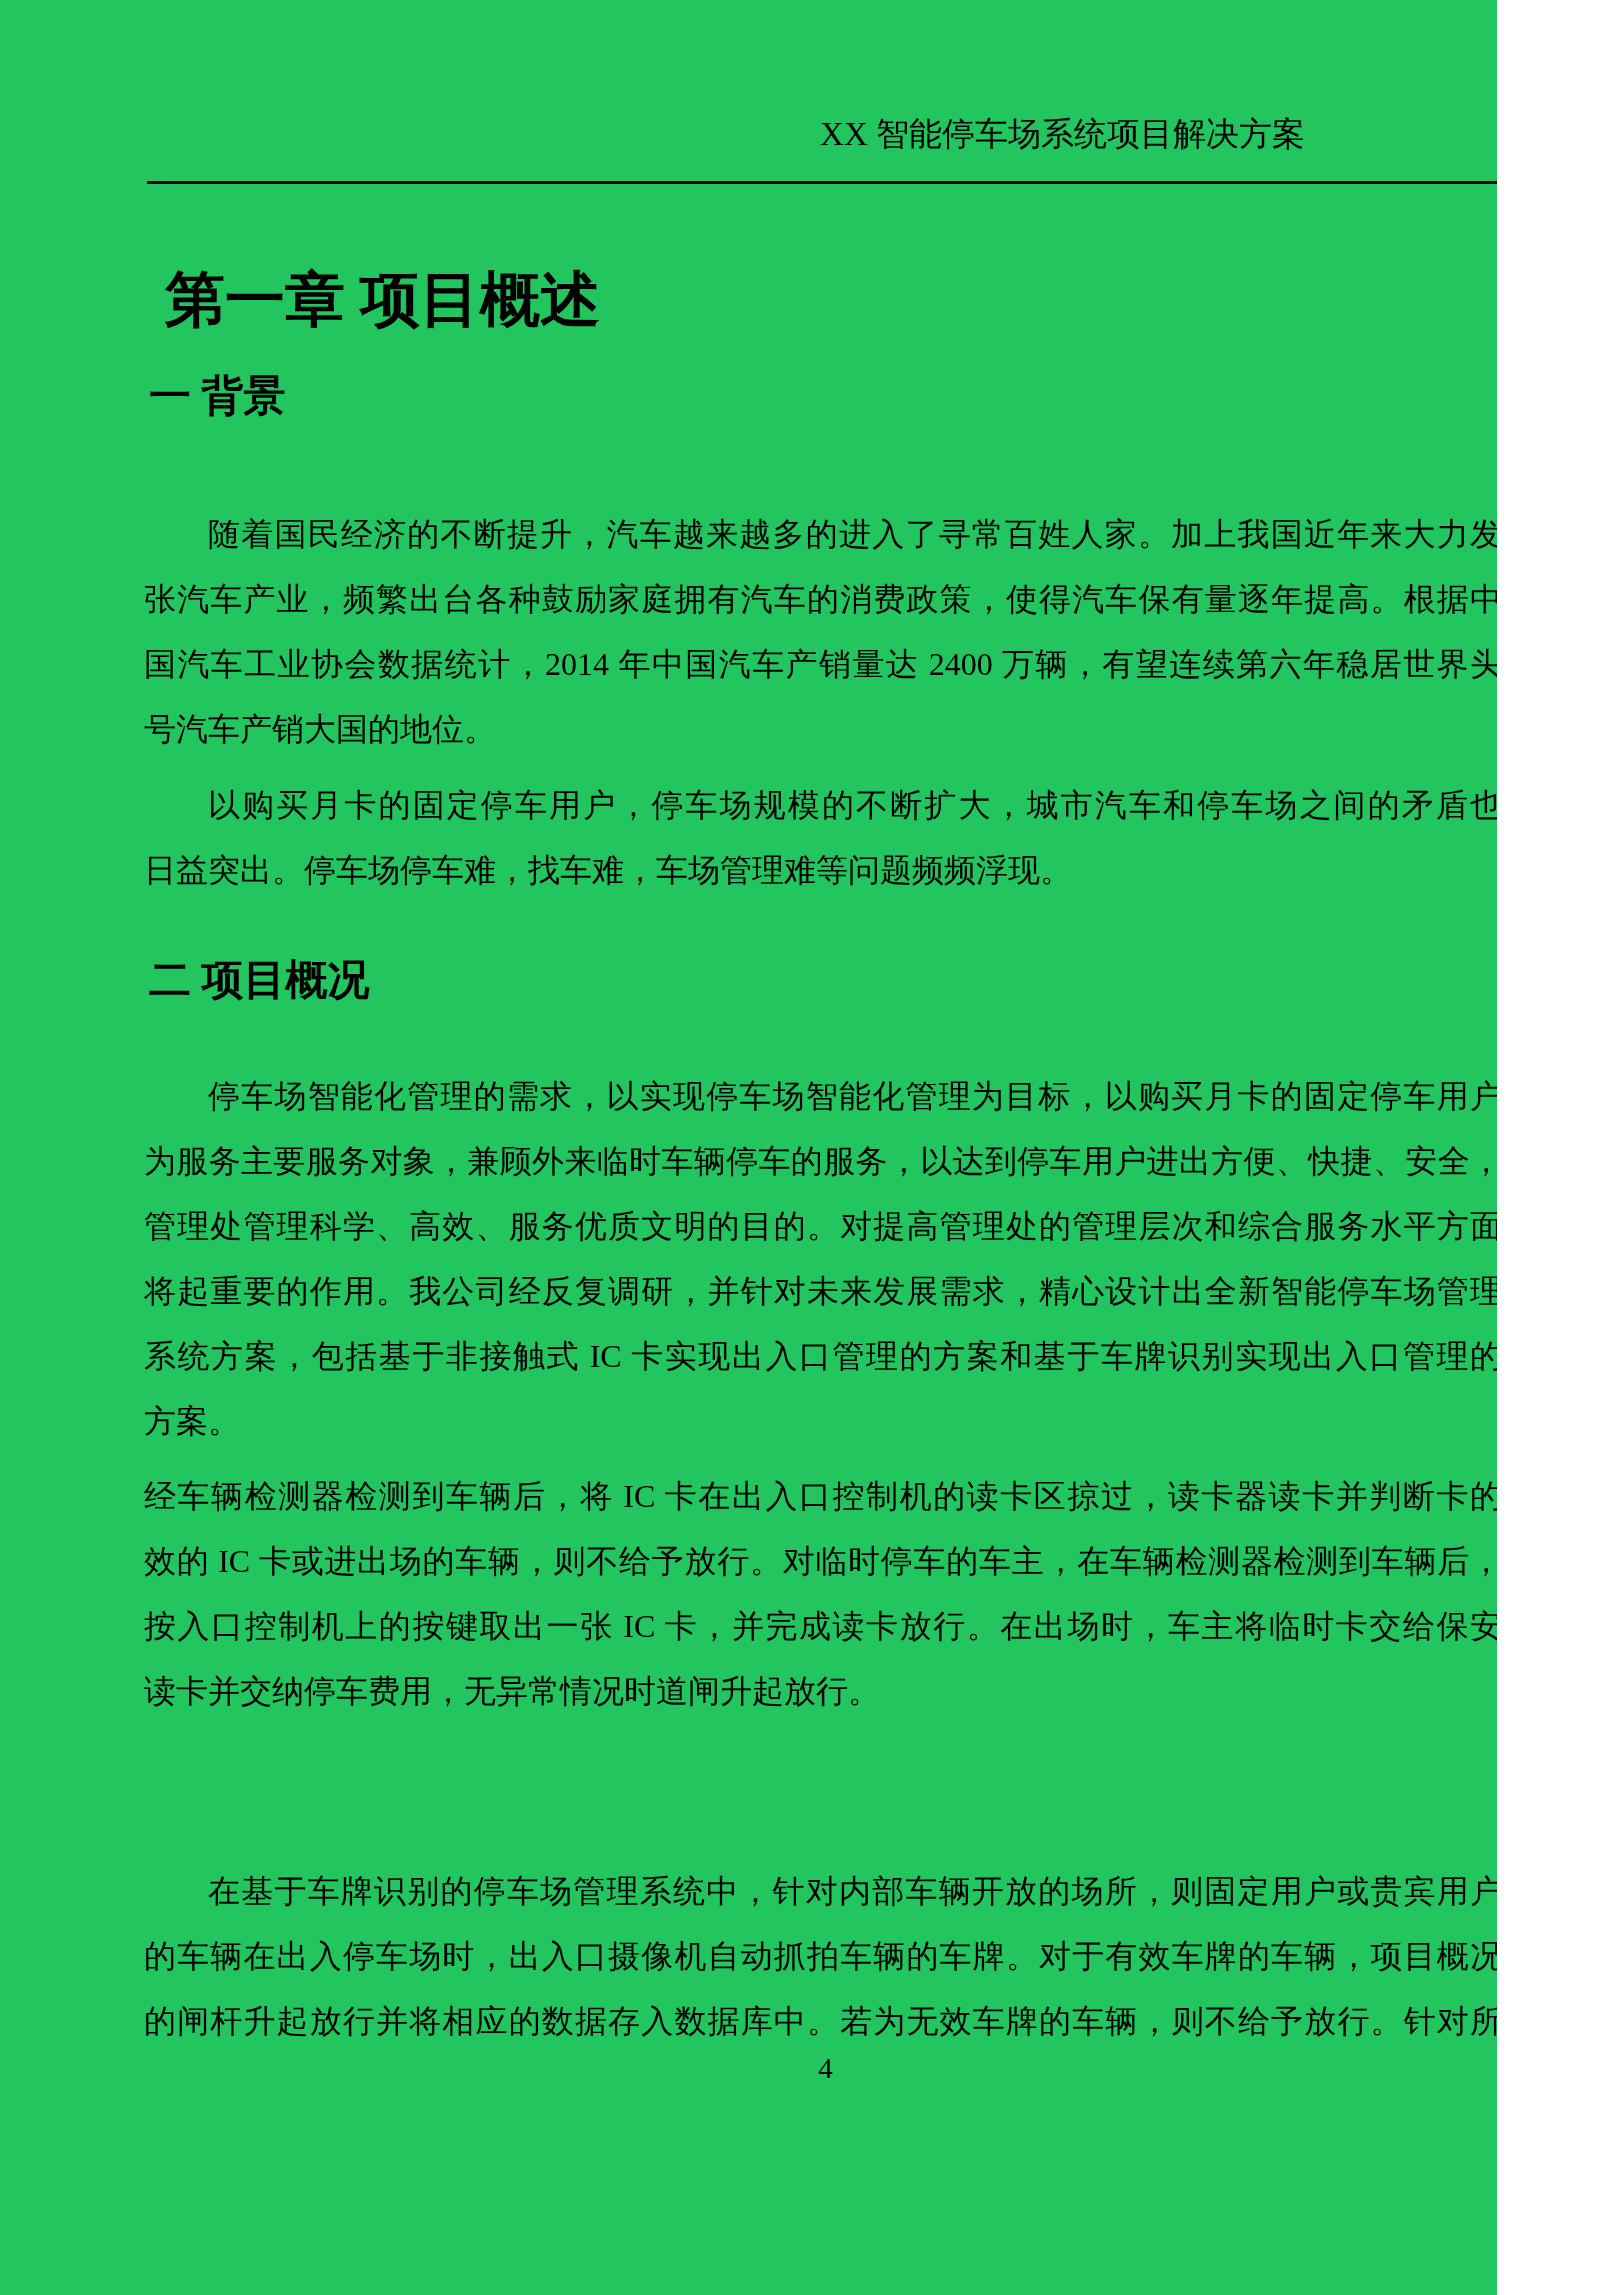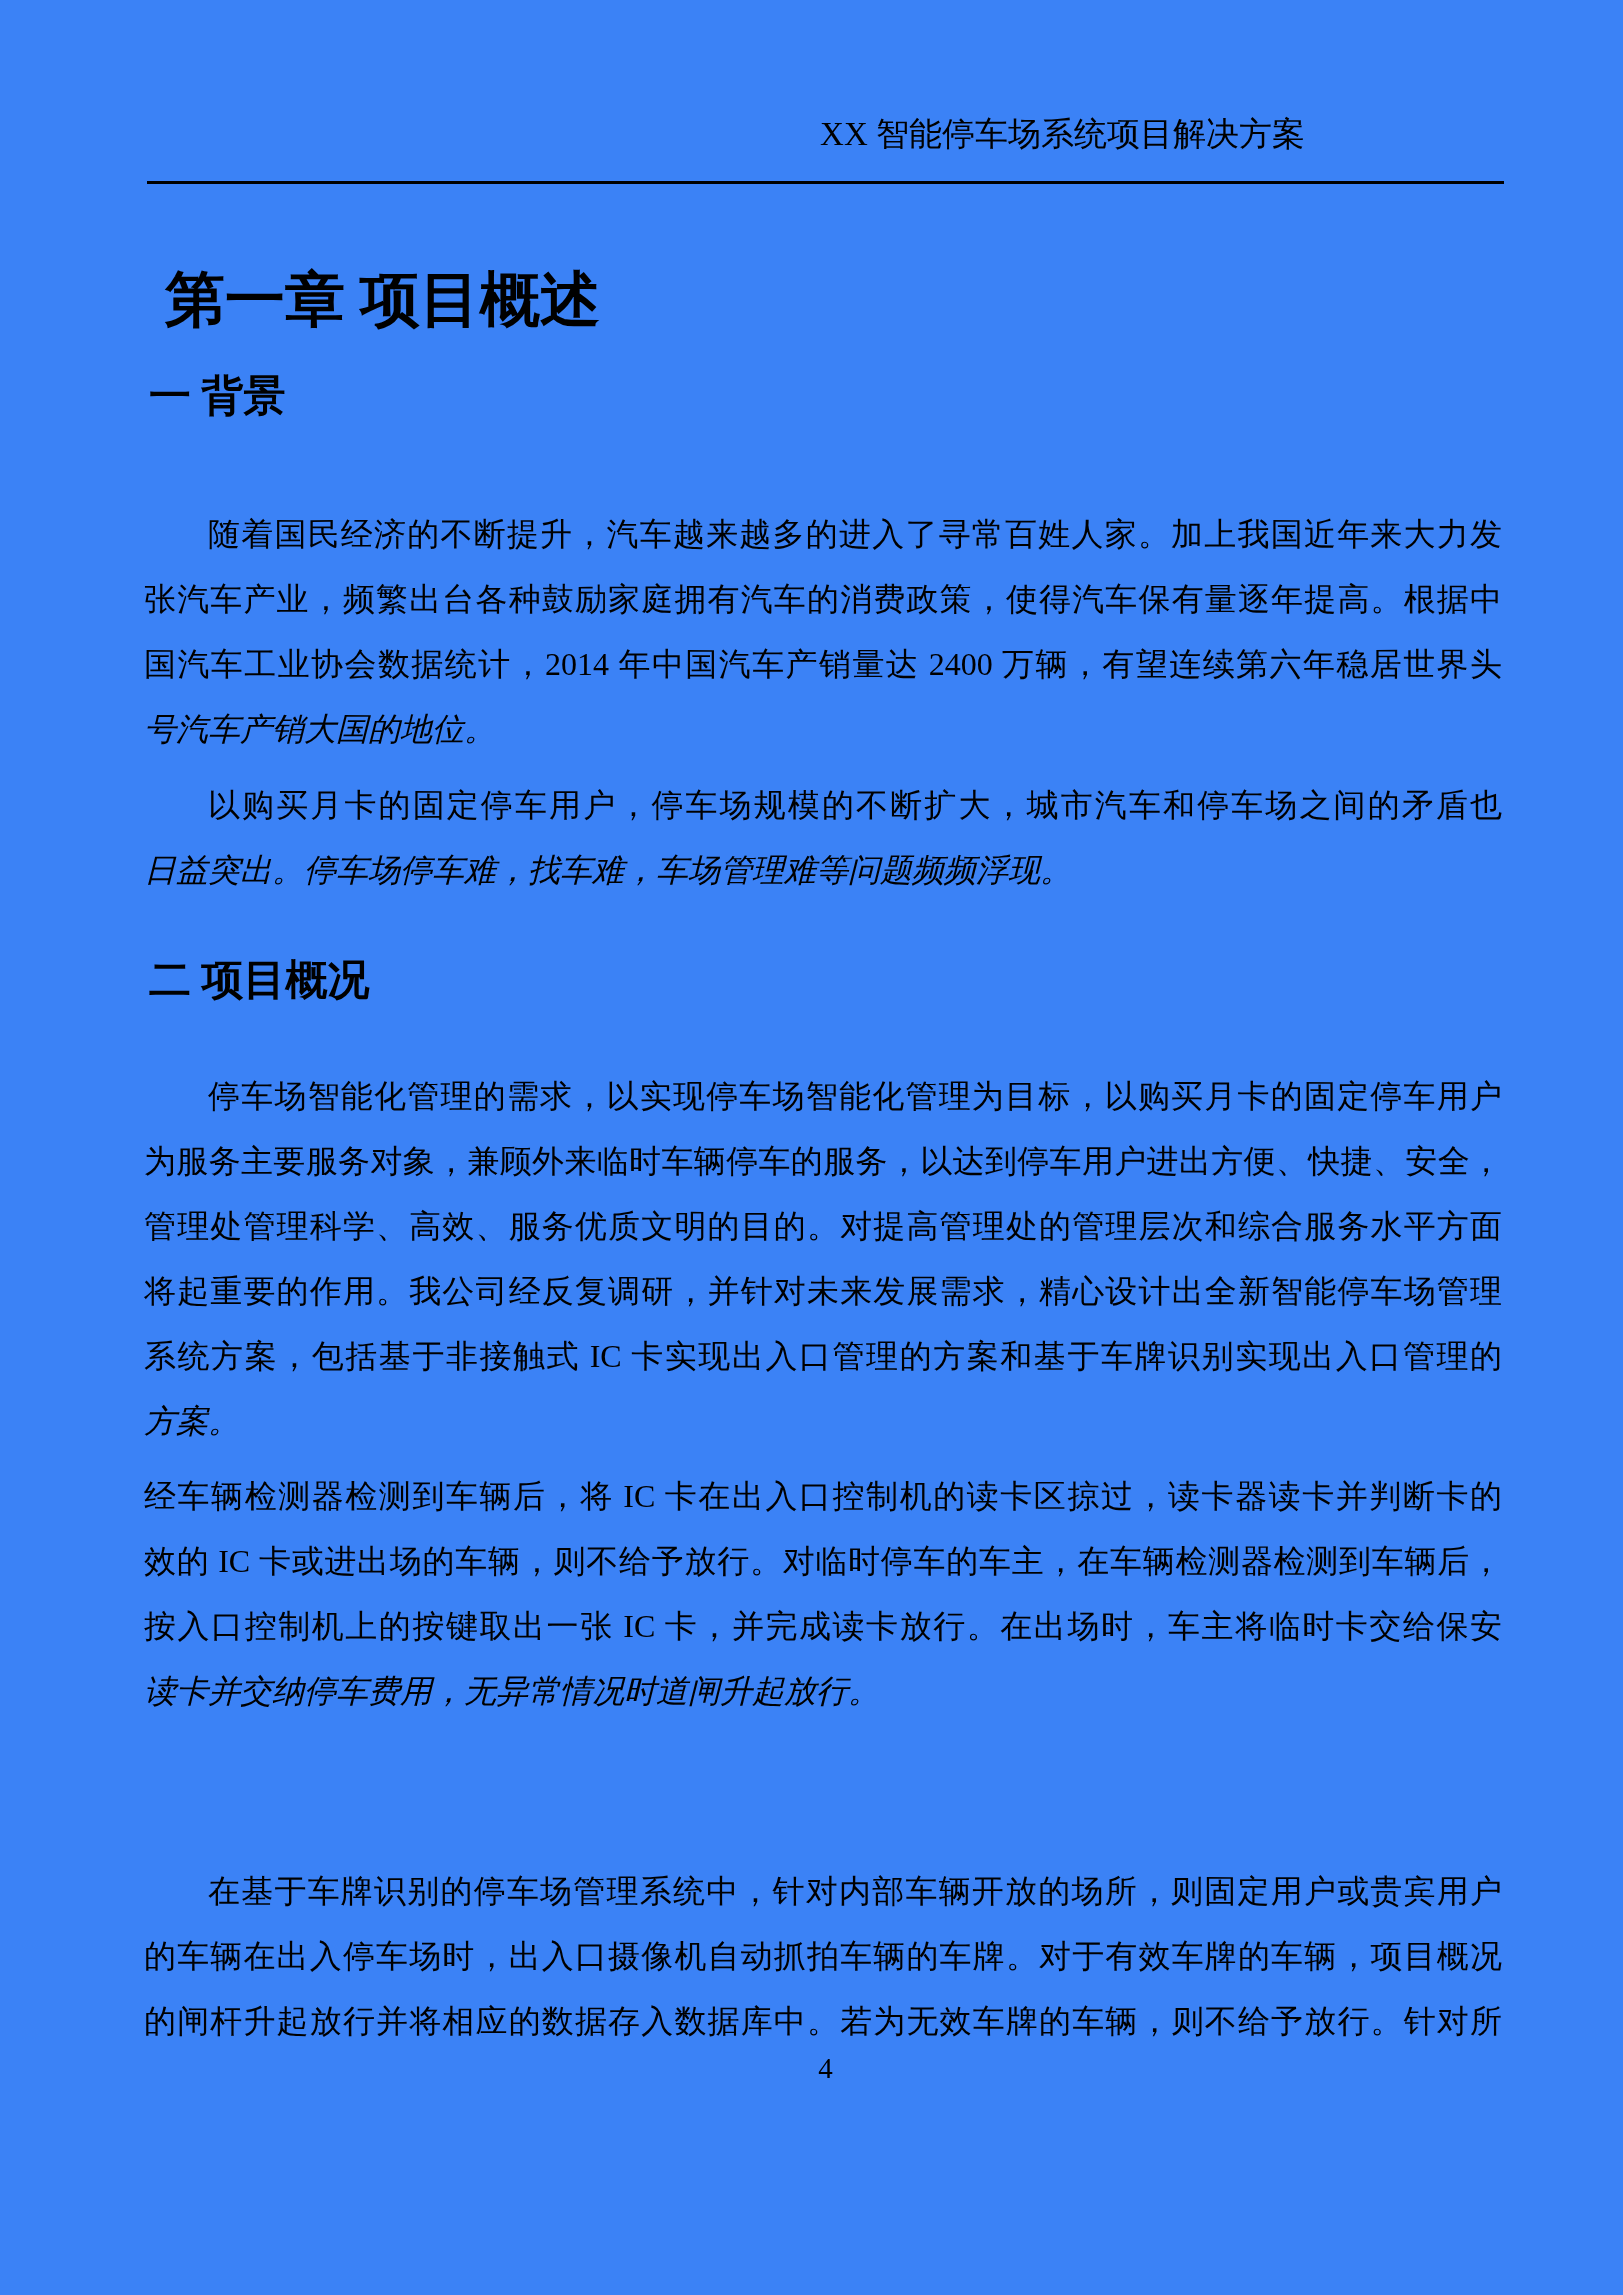--- a/index.html
+++ b/index.html
@@ -2,23 +2,23 @@
 <html style="font-size:11px"><head>
 <meta charset="utf-8">
 <style>
   html, body {
     margin: 0;
     padding: 0;
     background: #ffffff;
   }
   .page {
     position: relative;
-    width: 1623px;
+    width: 1497px;
     height: 2295px;
-    background: #3b82f6;
+    background: #22c55e;
     color: #000000;
     font-family: "Liberation Serif", "DejaVu Serif", serif;
     overflow: hidden;
   }
   .header {
     position: absolute;
     top: 115px;
     left: 147px;
     width: 1357px;
     box-sizing: border-box;
@@ -69,21 +69,21 @@
   .para.p4 { top: 1464px; }
   .para.p5 { top: 1859px; }
   .ln {
     height: 65px;
     line-height: 65px;
     text-align: justify;
     text-align-last: justify;
     white-space: nowrap;
   }
   .ln.first { text-indent: 64px; }
-  .ln.end { text-align-last: left; font-style: italic; }
+  .ln.end { text-align-last: left; }
   .page-num {
     position: absolute;
     top: 2051px;
     left: 147px;
     width: 1357px;
     text-align: center;
     font-size: 29px;
     line-height: 35px;
   }
 </style>

